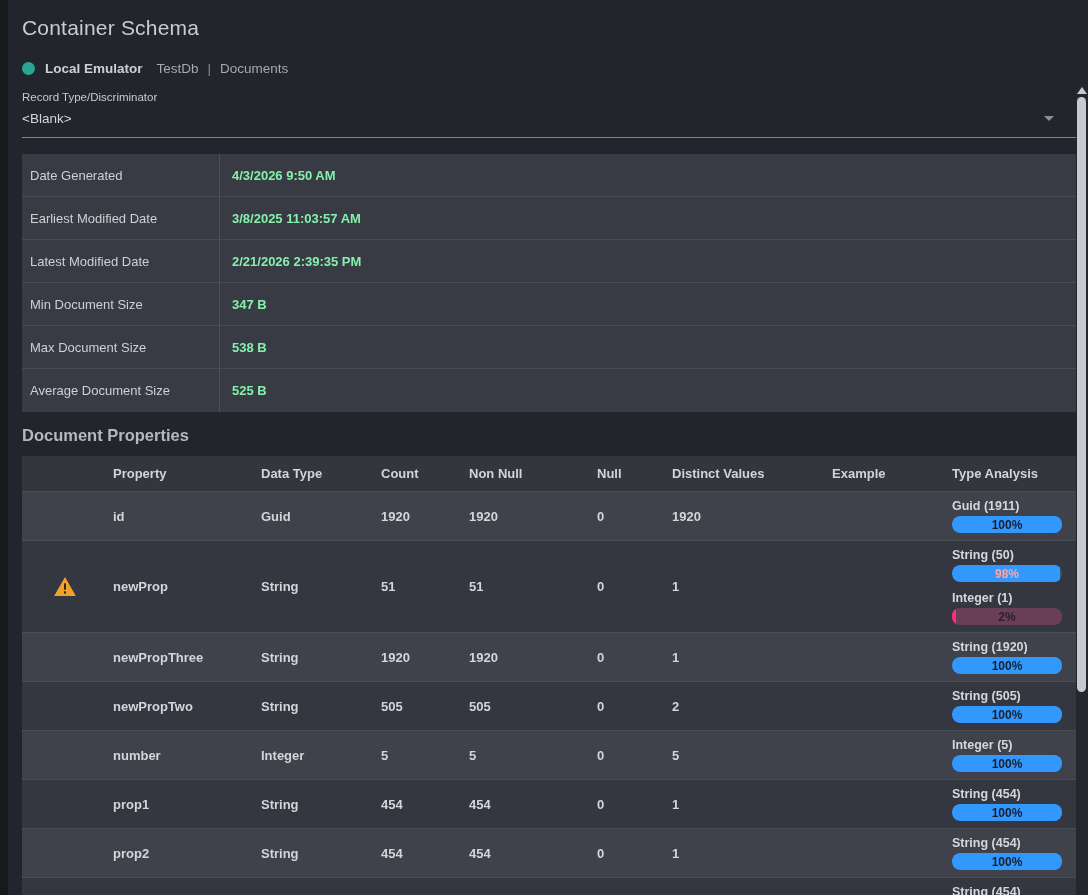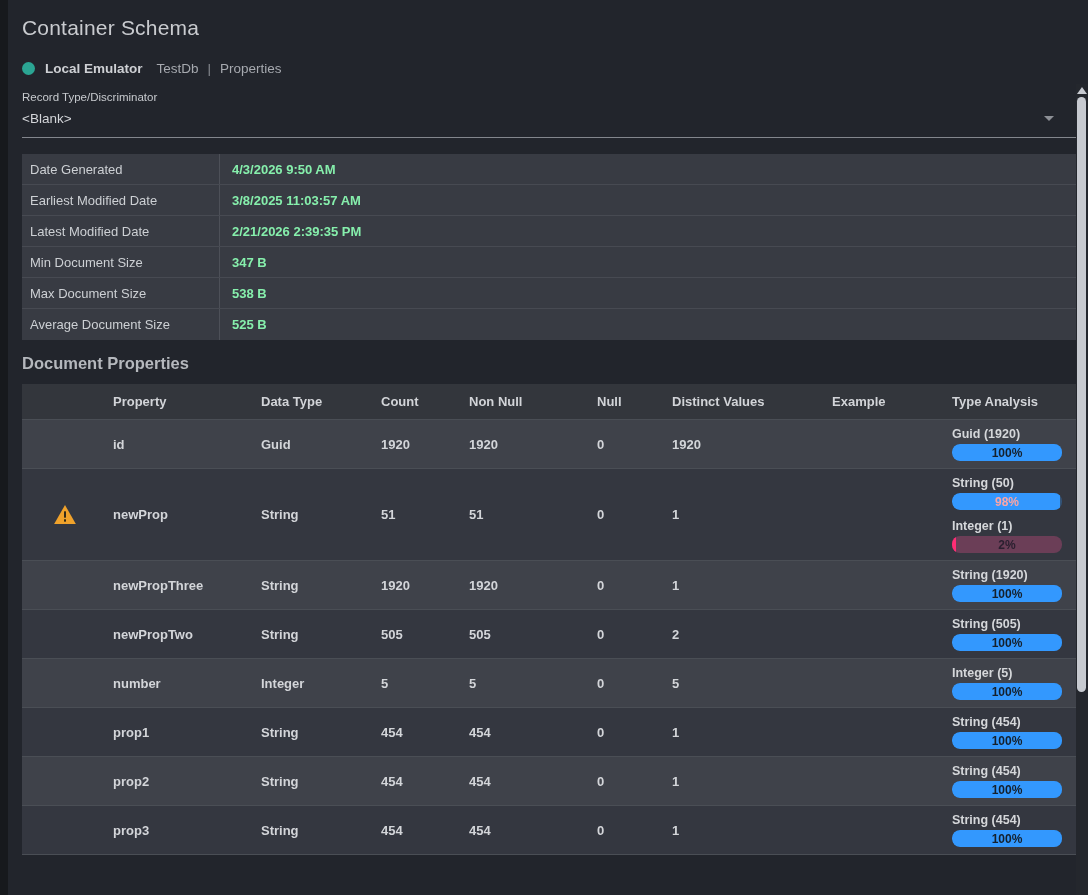--- a/index.html
+++ b/index.html
@@ -24,21 +24,21 @@
   
   .rt-label { margin-top:15px; font-size:11.5px; color:#c7cace; }
   .rt-select { margin-top:5px; display:flex; align-items:center; justify-content:space-between;
                border-bottom:1px solid #83868d; padding:3px 8px 11px 0; cursor:pointer;gap:24px; }
   .rt-value { font-size:13.5px; color:#d4d6da; }
   .caret-down { width:0; height:0; border-left:5px solid transparent; border-right:5px solid transparent;
                 border-top:5px solid #8d9096; margin-right:14px; }
 
   
   .summary { margin-top:16px; background:var(--panel-row,#383b43); }
-  .sum-row { display:grid; grid-template-columns:198px 1fr; height:31px; border-bottom:1px solid #474a52;text-align:center; }
+  .sum-row { display:grid; grid-template-columns:198px 1fr; height:43px; border-bottom:1px solid #474a52;text-align:center; }
   .sum-row:last-child { border-bottom:none; }
   .sum-label { display:flex; align-items:center; padding-left:8px; font-size:13px; color:#cdd0d4;
                border-right:1px solid #4d5058; }
   .sum-value { display:flex; align-items:center; padding-left:12px; font-size:13px; font-weight:600; color:#86efac; }
 
   
   .props-title { margin-top:14px; font-size:16.5px; font-weight:bold; color:#b5b8bd; }
   .ptable { margin-top:11px; }
   .pgrid { display:grid; grid-template-columns:85px 148px 120px 88px 128px 75px 160px 120px 1fr; }
   .phead { background:var(--header-row,#33363c); height:36px; border-bottom:1px solid #4a4e55; }
@@ -72,21 +72,21 @@
 
 <div class="main">
 
   <div class="title">Container Schema</div>
 
   <div class="conn-row">
     <span class="status-dot"></span>
     <span class="conn-name">Local Emulator</span>
     <span class="conn-crumb">TestDb</span>
     <span class="conn-sep">|</span>
-    <span class="conn-crumb">Properties</span>
+    <span class="conn-crumb">Documents</span>
   </div>
 
   <div class="rt-label">Record Type/Discriminator</div>
   <div class="rt-select">
     <span class="rt-value">&lt;Blank&gt;</span>
     <span class="caret-down"></span>
   </div>
 
   <div class="summary">
     <div class="sum-row">
@@ -134,21 +134,21 @@
           <div class="cell c-warn"></div>
           <div class="cell">id</div>
           <div class="cell">Guid</div>
           <div class="cell">1920</div>
           <div class="cell">1920</div>
           <div class="cell">0</div>
           <div class="cell">1920</div>
           <div class="cell"></div>
           <div class="cell ta-cell">
             <div class="ta-group">
-              <div class="ta-label">Guid (1920)</div>
+              <div class="ta-label">Guid (1911)</div>
               <div class="ta-bar" style="background:rgba(51,152,254,0.30)">
                 <div class="ta-fill" style="background: rgb(51, 152, 254); width: 100%;"></div>
                 <div class="ta-pct" style="color:#15202c">100%</div>
               </div>
             </div>
           </div>
         </div>
         <div class="pgrid prow">
           <div class="cell c-warn">
             <svg width="22" height="19" viewBox="0 0 24 21">

